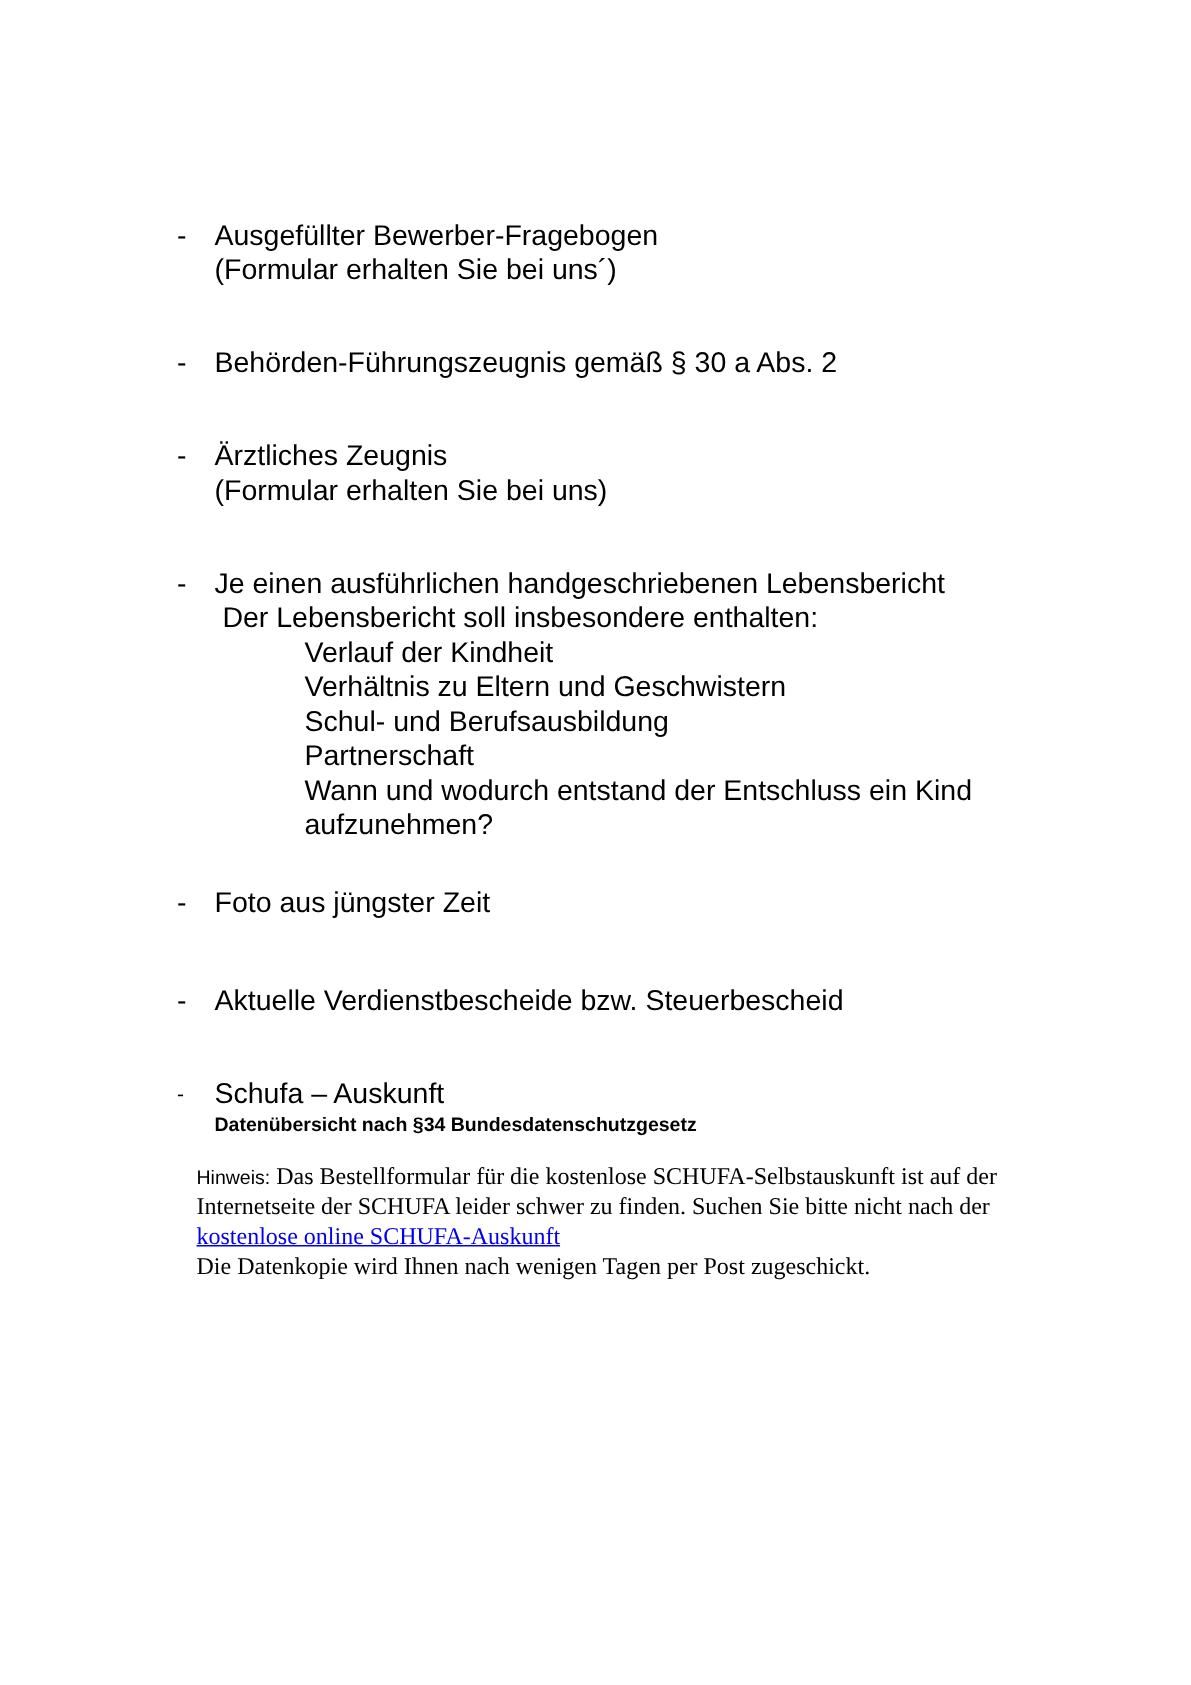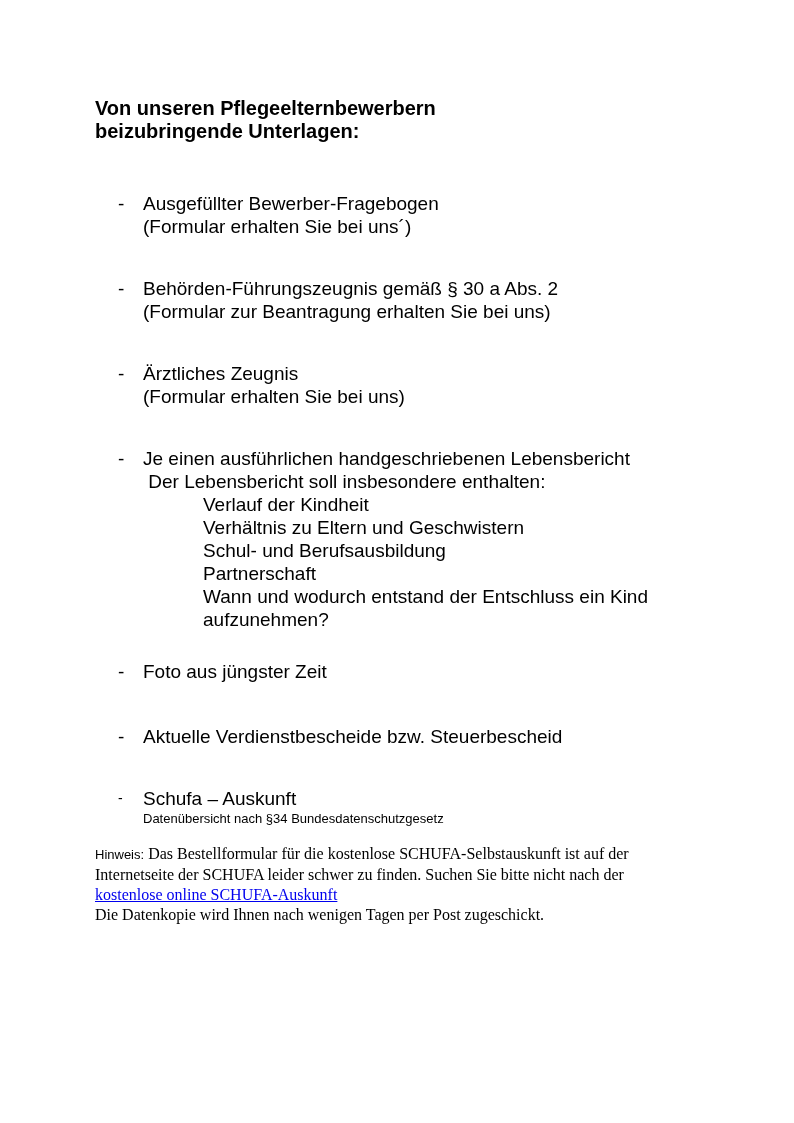--- a/index.html
+++ b/index.html
@@ -21,53 +21,48 @@
   .item .bullet { position:absolute; left:23px; top:0; }
   .line { white-space:pre-wrap; }
   .sub  { margin-left:60px; white-space:pre-wrap; }
 
   .mt49 { margin-top:49px; }
   .mt39 { margin-top:39px; }
   .mt29 { margin-top:29px; }
   .mt42 { margin-top:42px; }
 
   .bullet-small { font-size:14px; line-height:23px; }
-  .subtext { font-size:13px; line-height:18px; white-space:pre-wrap; }
+  .subtext { font-size:13px; line-height:18px; white-space:pre-wrap;font-weight:bold; }
 
   .note {
     margin-top:16px;
     font-family:"Liberation Serif", serif;
     font-size:16px; line-height:20px;
   }
-  .nline { white-space:pre; }
+  .nline { white-space:pre;margin-left:36px; }
   .note-label { font-family:"Liberation Sans", sans-serif; font-size:13px; }
   .link { text-decoration:underline; cursor:pointer;text-align:center; }
 </style>
 </head>
 <body>
 
 <div class="page">
 
-  <h1 class="title">
-    <span class="tline">Von unseren Pflegeelternbewerbern</span>
-    <span class="tline">beizubringende Unterlagen:</span>
-  </h1>
 
   <div class="list">
 
     <div class="item mt49">
       <span class="bullet">-</span>
       <div class="line">Ausgefüllter Bewerber-Fragebogen</div>
       <div class="line">(Formular erhalten Sie bei uns´)</div>
     </div>
 
     <div class="item mt39">
       <span class="bullet">-</span>
       <div class="line">Behörden-Führungszeugnis gemäß § 30 a Abs. 2</div>
-      <div class="line">(Formular zur Beantragung erhalten Sie bei uns)</div>
     </div>
 
     <div class="item mt39">
       <span class="bullet">-</span>
       <div class="line">Ärztliches Zeugnis</div>
       <div class="line">(Formular erhalten Sie bei uns)</div>
     </div>
 
     <div class="item mt39">
       <span class="bullet">-</span>

